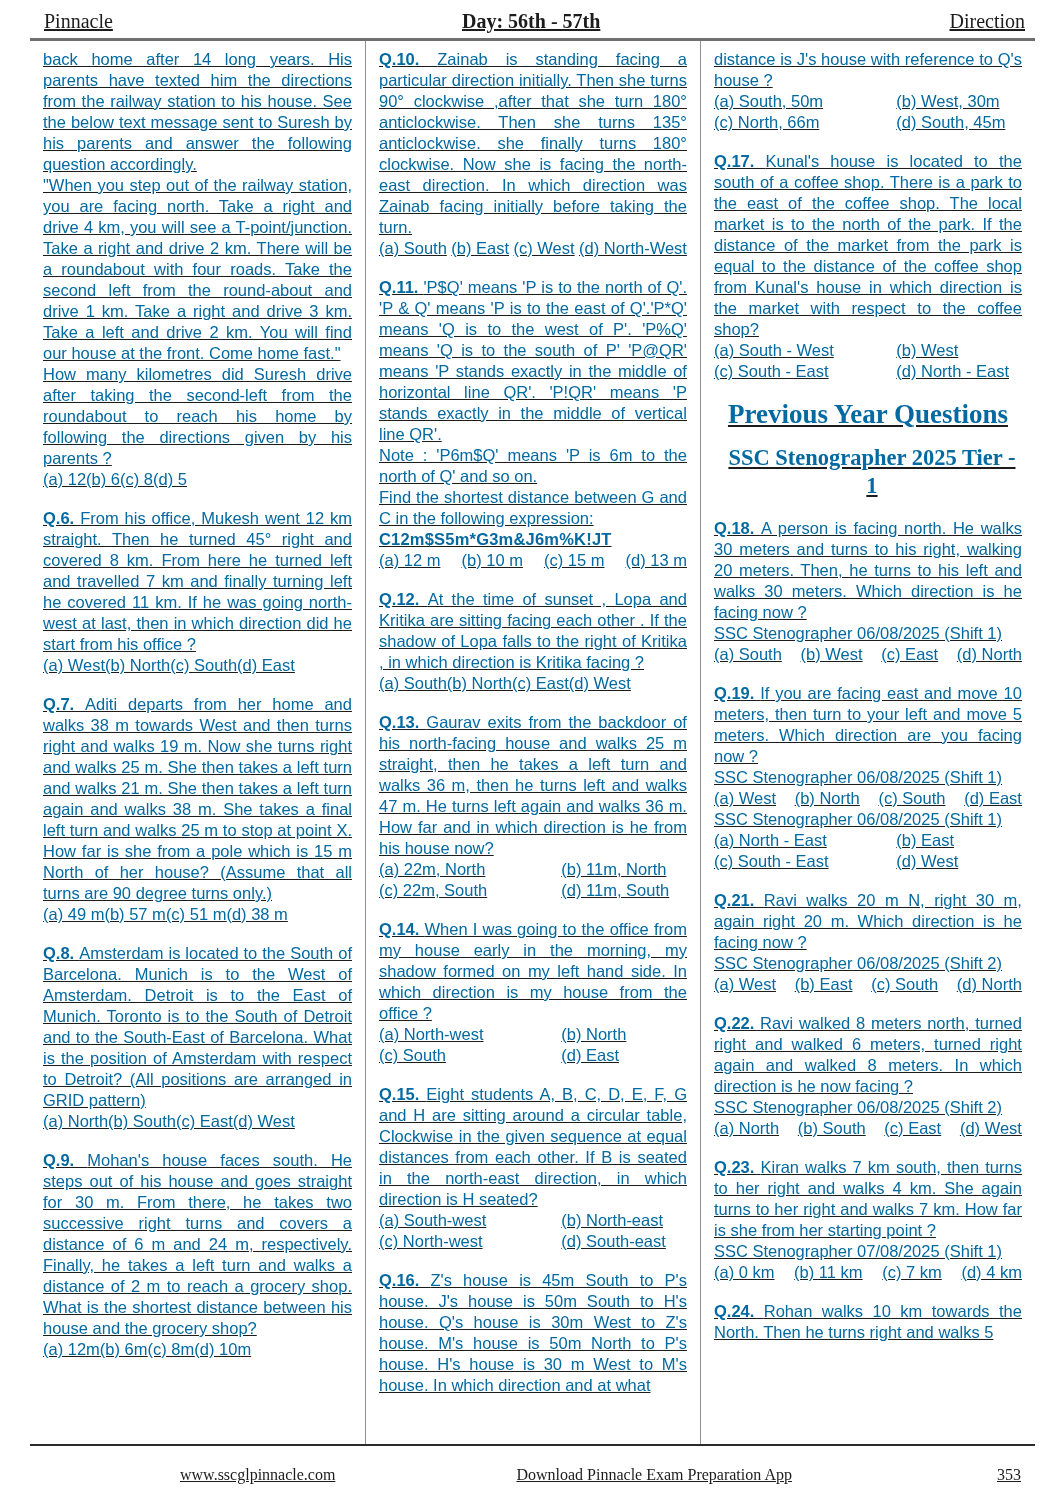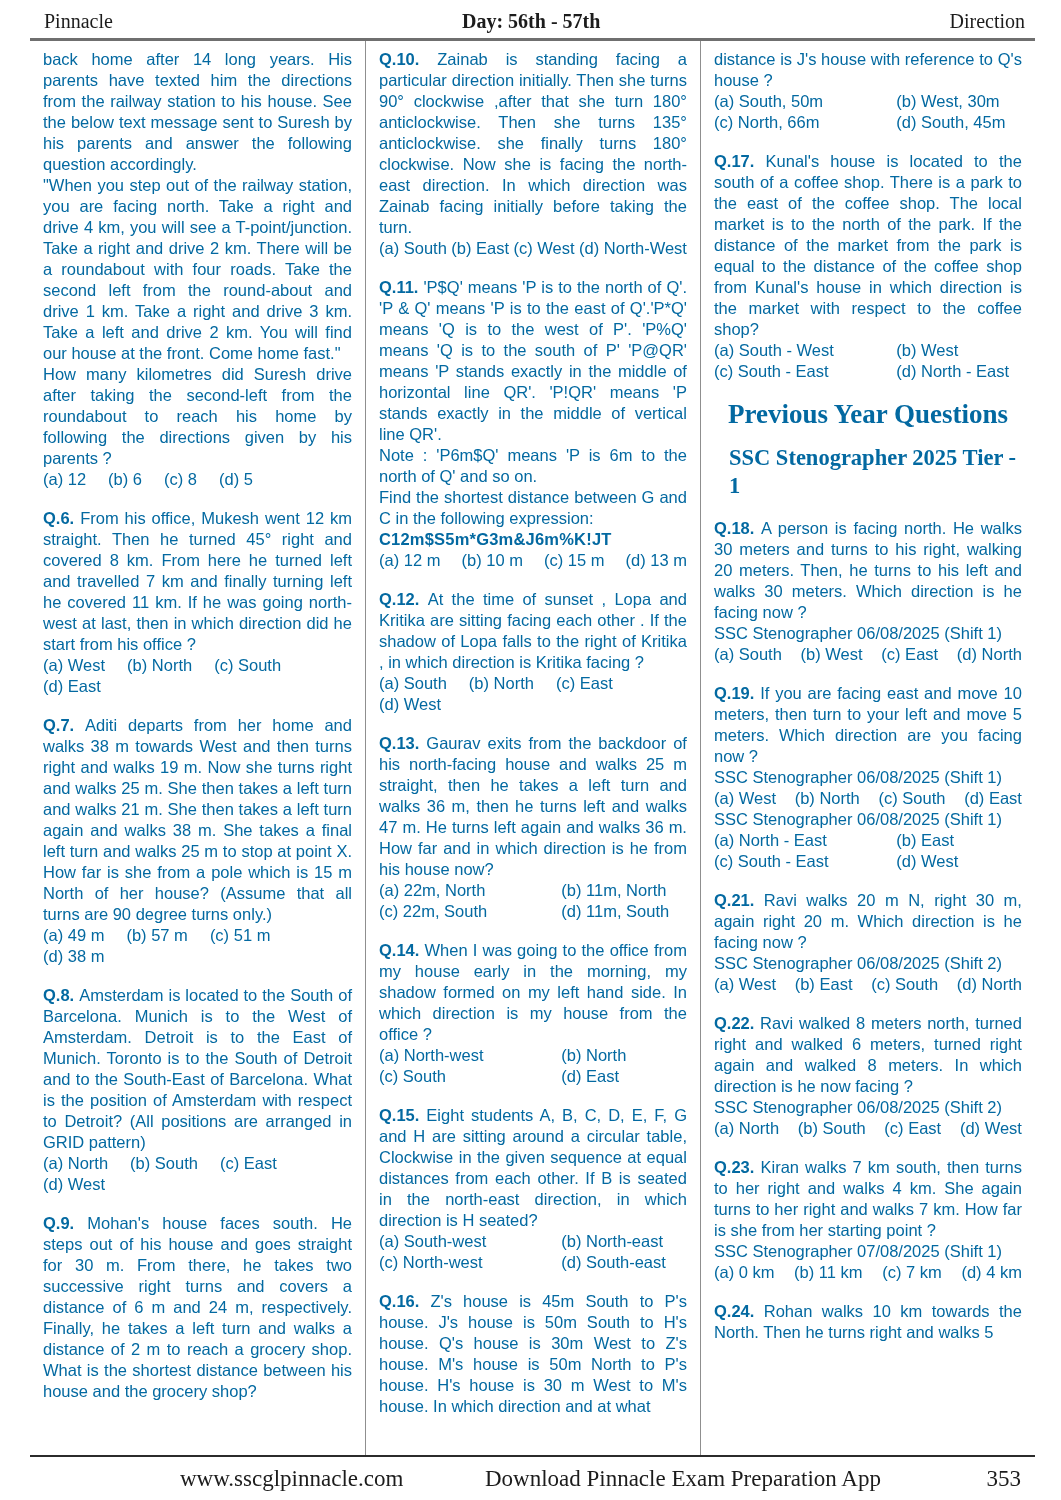--- a/index.html
+++ b/index.html
@@ -1,41 +1,41 @@
 <!DOCTYPE html>
 <html><head>
 <meta charset="utf-8">
 <style>
   html,body{margin:0;padding:0;}
   body{
     width:1061px;height:1500px;background:#ffffff;color:#1c1c1c;
     font-family:"Liberation Sans",sans-serif;overflow:hidden;
   }
-  .page{box-sizing:border-box;width:1061px;height:1500px;display:flex;flex-direction:column;padding:8px 26px 0 30px;}
+  .page{box-sizing:border-box;width:1061px;height:1500px;display:flex;flex-direction:column;padding:8px 26px 0 30px;text-decoration:underline;}
   
   .hdr{display:flex;justify-content:space-between;align-items:baseline;font-family:"Liberation Serif",serif;font-size:20px;padding:2px 10px 0 14px;}
   .hdr .c{font-weight:bold;}
   .toprule{border:none;border-top:3px solid #6f6f6f;margin:5px 0 0 0;}
   
   .cols{flex:1 1 auto;display:flex;overflow:hidden;}
   .col{width:33.333%;box-sizing:border-box;padding:8px 13px 0 13px;font-size:16.5px;line-height:21px;color:#0369a1;}
   .col + .col{border-left:1.5px solid #8f8f8f;}
   .block{text-align:justify;}
   .block.q{margin-top:18px;}
   .col .block:first-child{margin-top:0;}
   .qnum{font-weight:700;}
   .bold{font-weight:700;text-align:left;letter-spacing:.2px;}
   .source{text-align:left;}
-  .opts{display:flex;column-gap:22px;text-align:left;flex-wrap:wrap;}
+  .opts{display:flex;text-align:left;flex-wrap:wrap;}
   .opts.spread{justify-content:space-between;column-gap:0;}
   .opts.grid{display:grid;grid-template-columns:54% 46%;column-gap:16px;}
   .h1{font-family:"Liberation Serif",serif;font-weight:700;font-size:27px;text-align:center;margin:16px 0 4px 0;line-height:32px;}
-  .h2{font-family:"Liberation Serif",serif;font-weight:700;font-size:22.5px;text-align:left;margin:14px 0 6px 15px;line-height:28px;}
+  .h2{font-family:"Liberation Serif",serif;font-weight:700;font-size:22.5px;text-align:center;margin:14px 0 6px 8px;line-height:28px;}
   
-  .ftr{border-top:2px solid #2b2b2b;display:flex;align-items:baseline;font-family:"Liberation Serif",serif;font-size:23px;padding:9px 14px 0 150px;height:34px;flex:0 0 auto;}
+  .ftr{border-top:2px solid #2b2b2b;display:flex;align-items:baseline;font-family:"Liberation Serif",serif;font-size:16px;padding:20px 14px 0 150px;height:34px;flex:0 0 auto;}
   .ftr .app{margin:0 auto;}
   .ftr .pg{margin-left:24px;}
 </style>
 </head>
 <body>
 
 <div class="page">
   <div class="hdr">
     <span>Pinnacle</span>
     <span class="c">Day: 56th - 57th</span>
@@ -68,20 +68,26 @@
           <span class="opt">(d) 38 m</span>
         </div>
         <div class="block q"><span class="qnum">Q.8. </span>Amsterdam is located to the South of Barcelona. Munich is to the West of Amsterdam. Detroit is to the East of Munich. Toronto is to the South of Detroit and to the South-East of Barcelona. What is the position of Amsterdam with respect to Detroit? (All positions are arranged in GRID pattern)</div>
         <div class="block opts flex">
           <span class="opt">(a) North</span>
           <span class="opt">(b) South</span>
           <span class="opt">(c) East</span>
           <span class="opt">(d) West</span>
         </div>
         <div class="block q"><span class="qnum">Q.9. </span>Mohan's house faces south. He steps out of his house and goes straight for 30 m. From there, he takes two successive right turns and covers a distance of 6 m and 24 m, respectively. Finally, he takes a left turn and walks a distance of 2 m to reach a grocery shop. What is the shortest distance between his house and the grocery shop?</div>
+        <div class="block opts flex">
+          <span class="opt">(a) 12m</span>
+          <span class="opt">(b) 6m</span>
+          <span class="opt">(c) 8m</span>
+          <span class="opt">(d) 10m</span>
+        </div>
       </div>
       <div class="col">
         <div class="block q"><span class="qnum">Q.10. </span>Zainab is standing facing a particular direction initially. Then she turns 90° clockwise ,after that she turn 180° anticlockwise. Then she turns 135° anticlockwise. she finally turns 180° clockwise. Now she is facing the north-east direction. In which direction was Zainab facing initially before taking the turn.</div>
         <div class="block opts spread">
           <span class="opt">(a) South</span>
           <span class="opt">(b) East</span>
           <span class="opt">(c) West</span>
           <span class="opt">(d) North-West</span>
         </div>
         <div class="block q"><span class="qnum">Q.11. </span>'P$Q' means 'P is to the north of Q'. 'P &amp; Q' means 'P is to the east of Q'.'P*Q' means 'Q is to the west of P'. 'P%Q' means 'Q is to the south of P' 'P@QR' means 'P stands exactly in the middle of horizontal line QR'. 'P!QR' means 'P stands exactly in the middle of vertical line QR'.</div>

